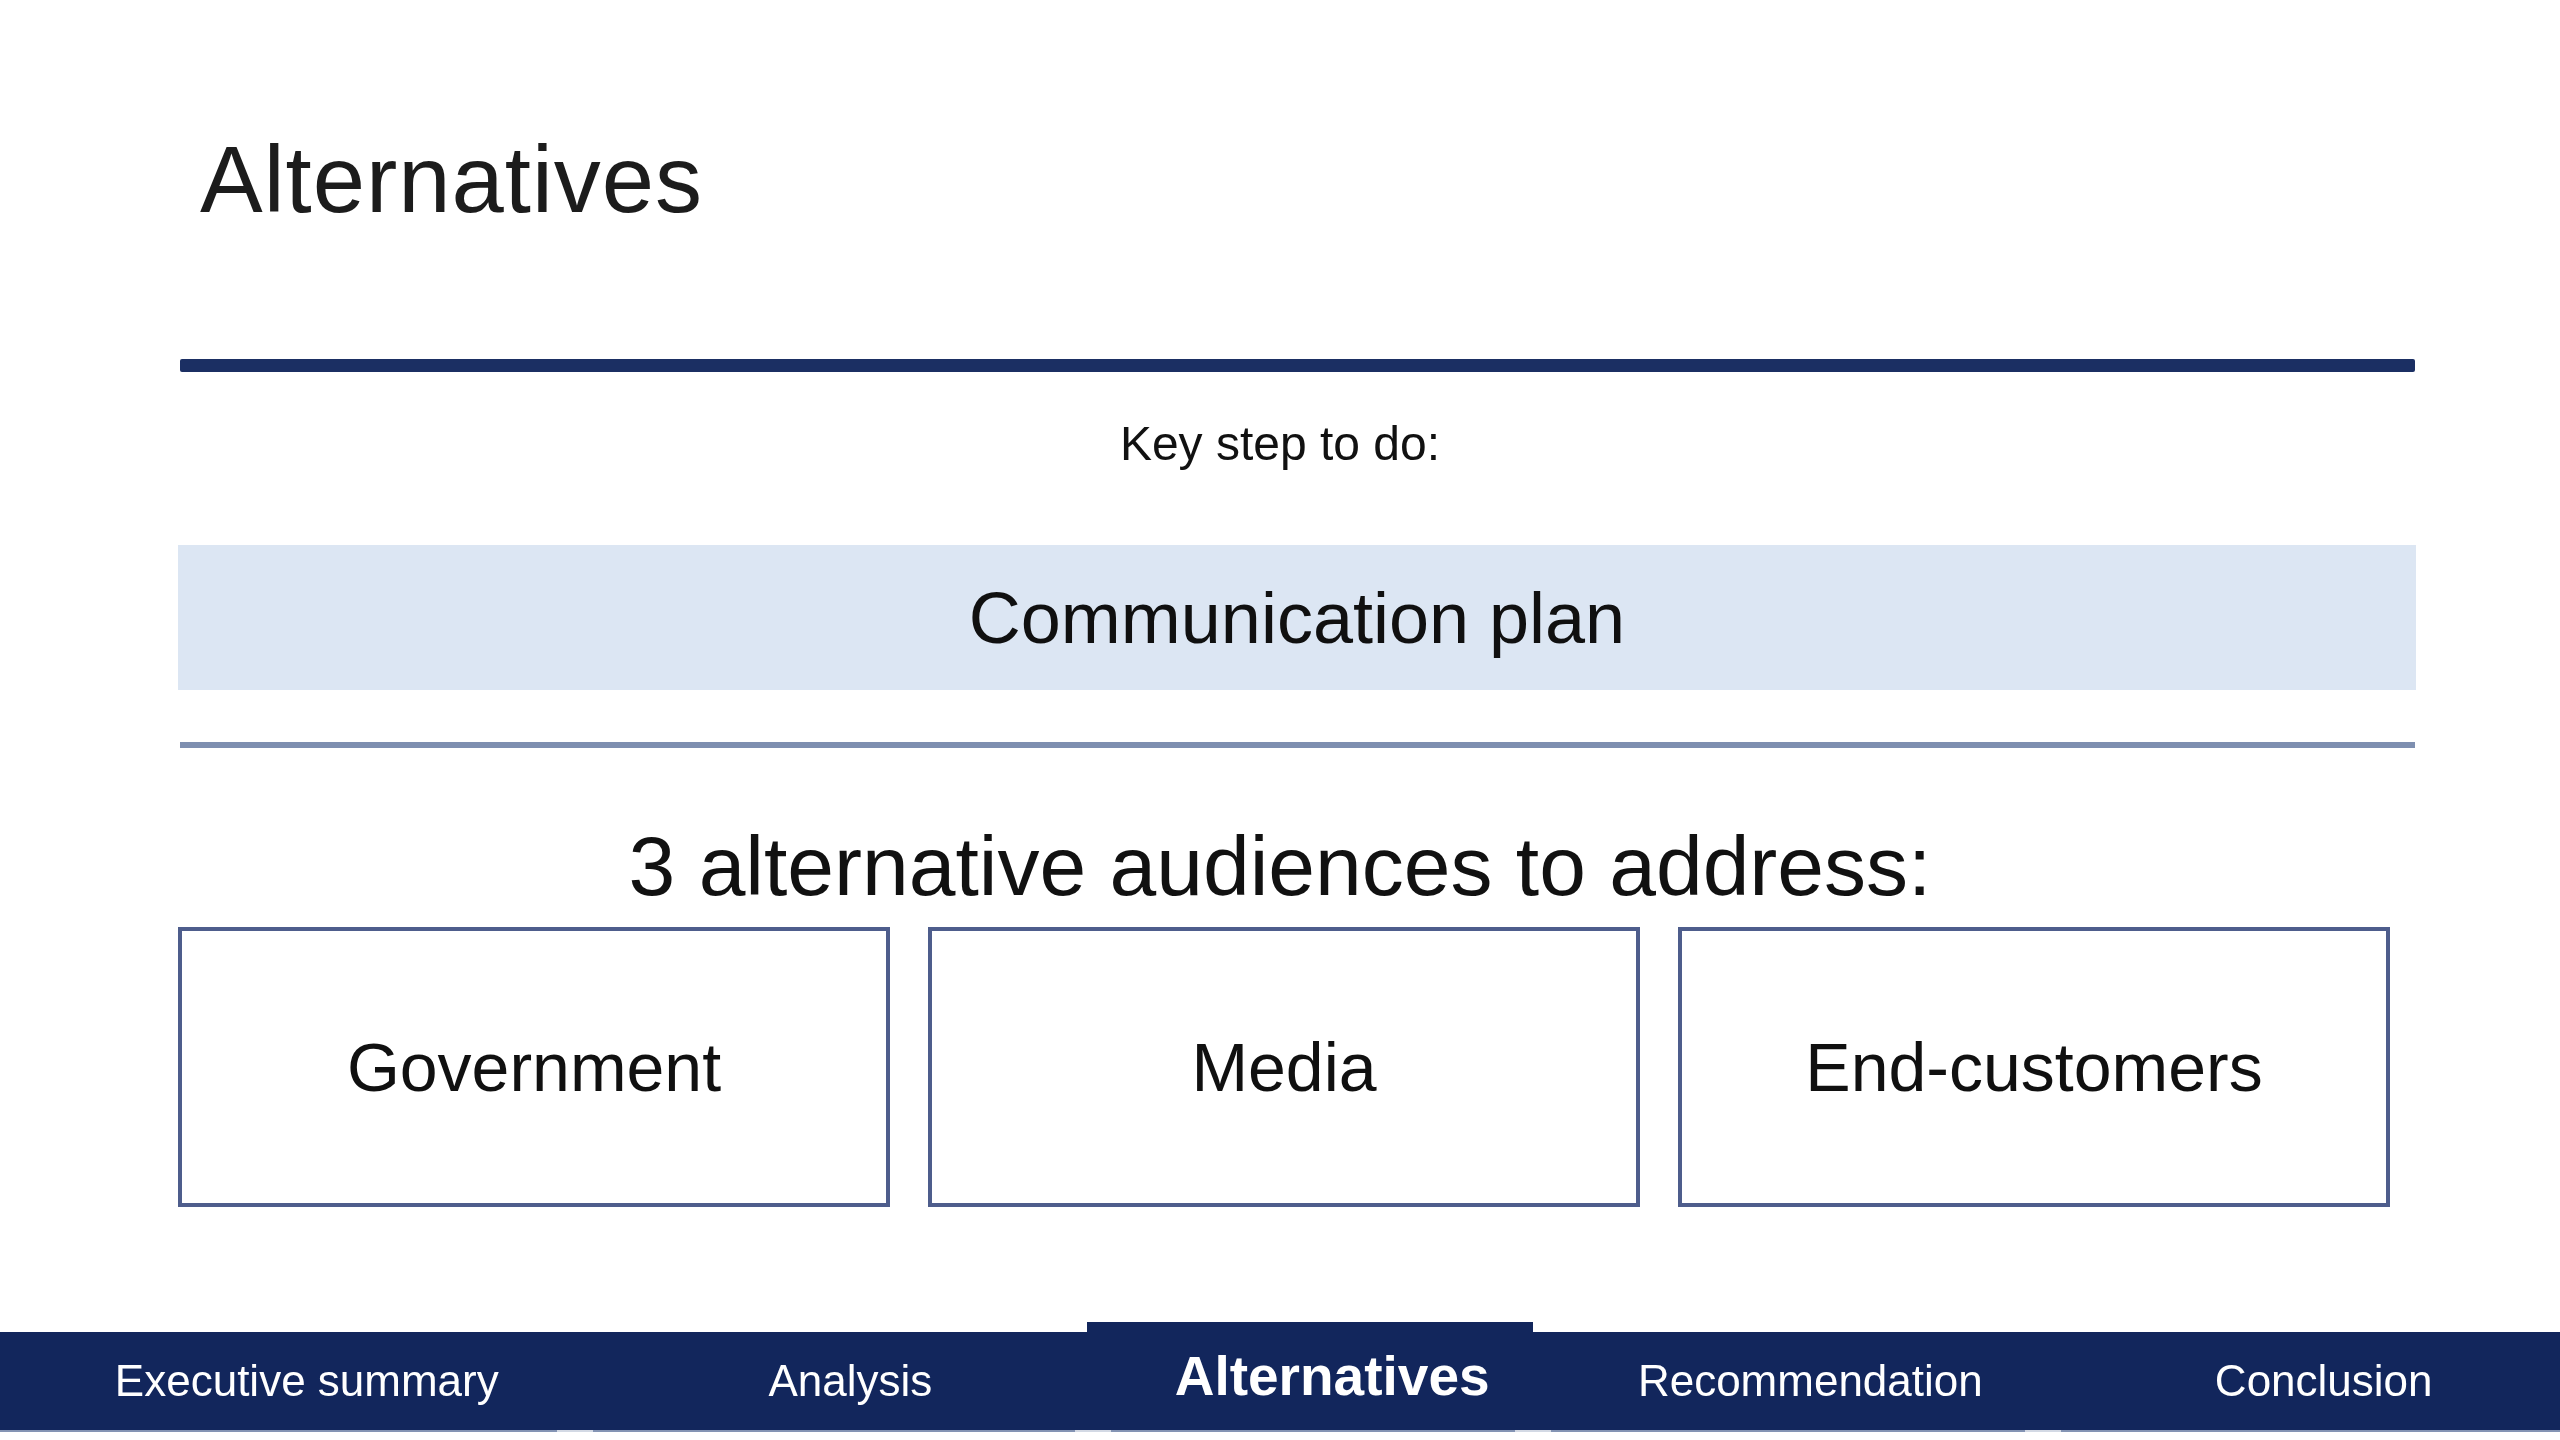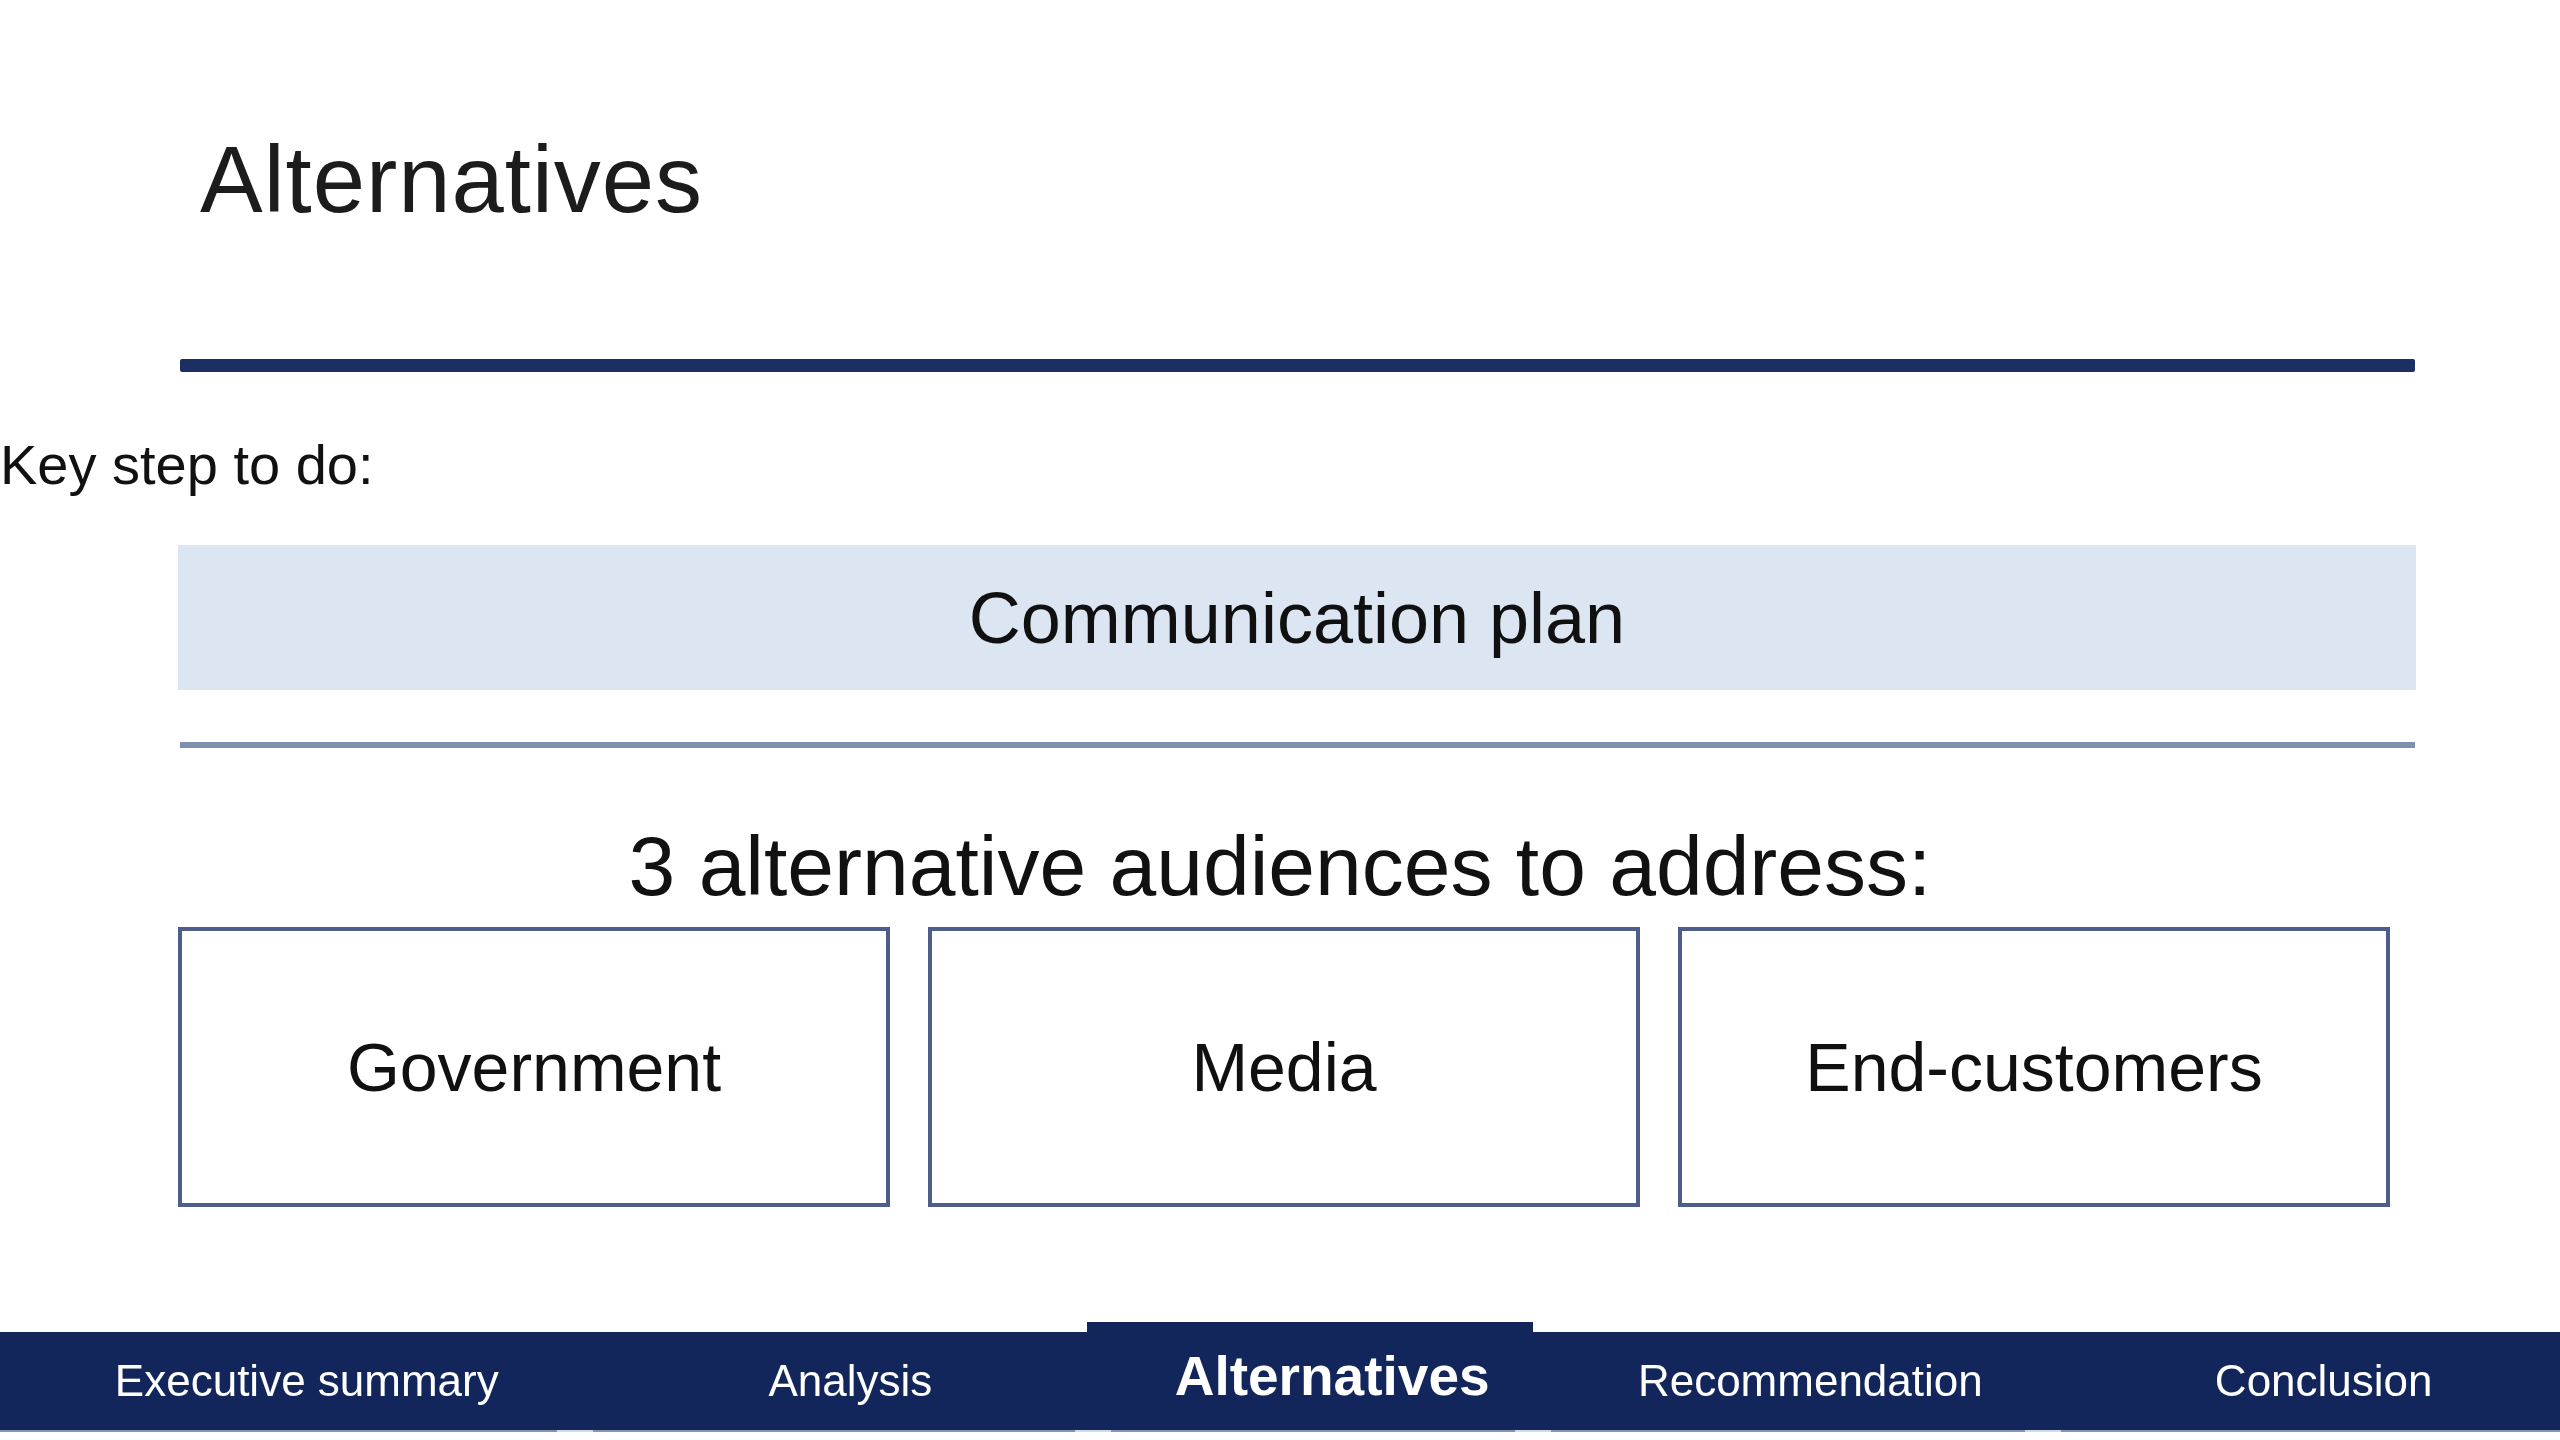--- a/index.html
+++ b/index.html
@@ -27,23 +27,24 @@
     left: 180px;
     top: 359px;
     width: 2235px;
     height: 13px;
     background: #1b2f63;
     border-radius: 2px;
   }
   .key-step-heading {
     position: absolute;
     left: 0;
-    top: 432px;
+    top: 416px;
     width: 100%;
-    font-size: 56px;
+    text-align: center;
+    font-size: 48px;
     color: #111111;
     white-space: nowrap;
   }
   .banner {
     position: absolute;
     left: 178px;
     top: 545px;
     width: 2238px;
     height: 145px;
     background: #dce6f3;

